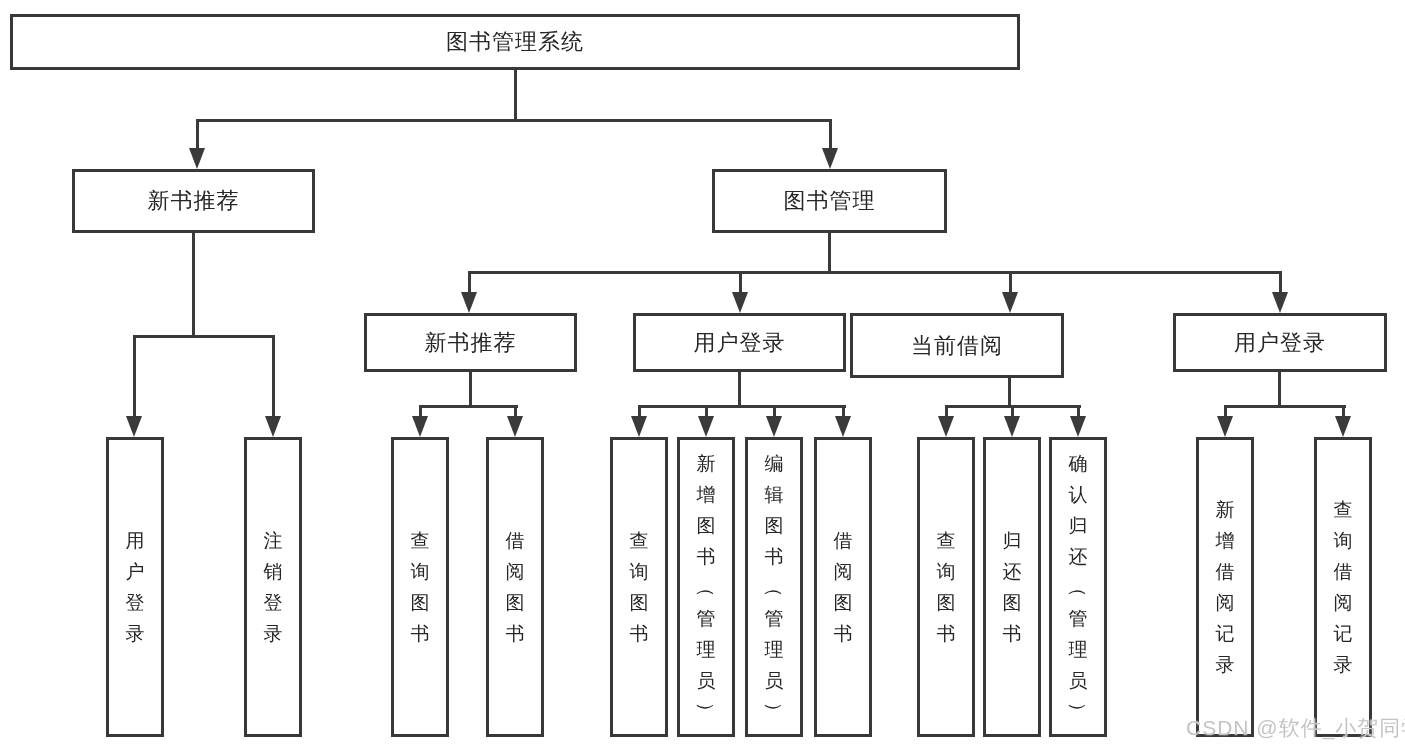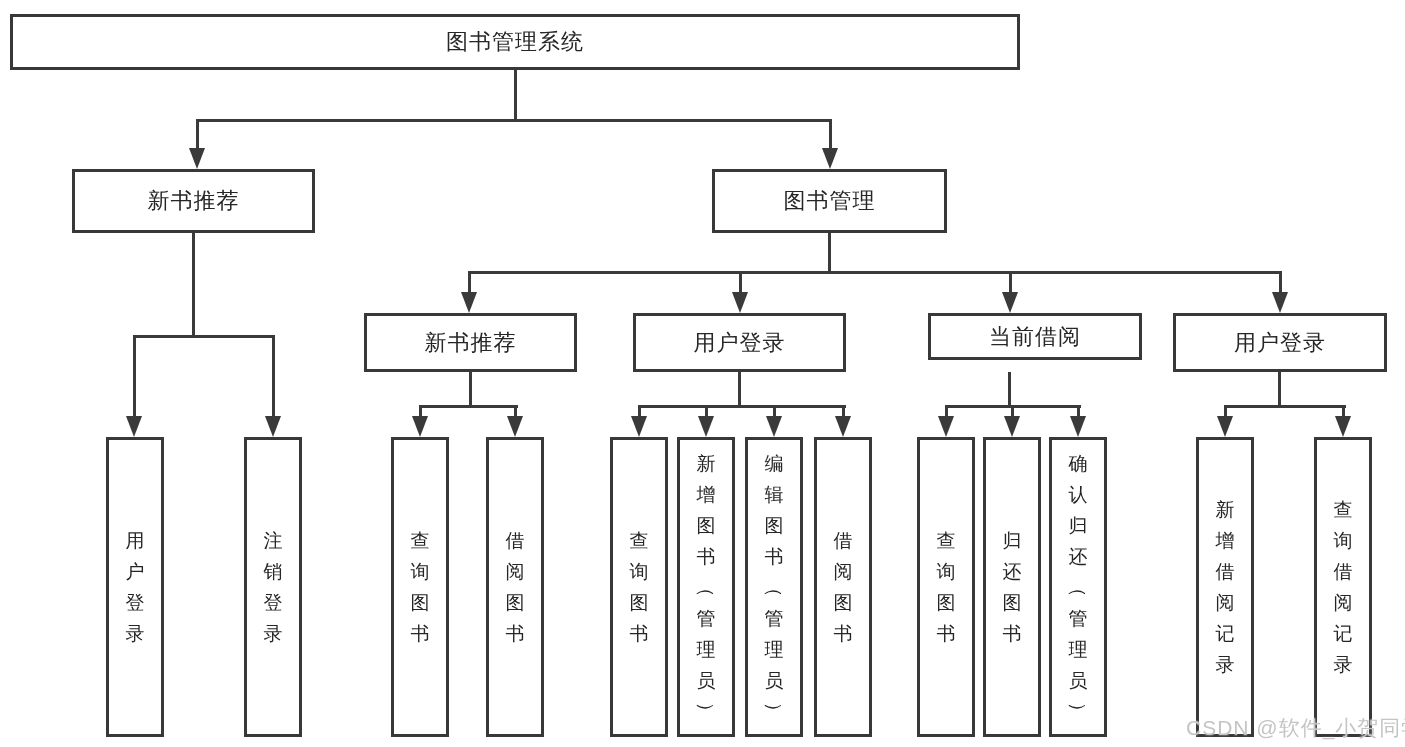--- a/index.html
+++ b/index.html
@@ -131,21 +131,21 @@
   <div class="arrow" style="left:1002px; top:292px;"></div>
   <div class="vline" style="left:1279px; top:271px; height:24px;"></div>
   <div class="arrow" style="left:1272px; top:292px;"></div>
 
   <div class="hbox" style="left:364px; top:313px; width:213px; height:59px;">
     <span>新书推荐</span>
   </div>
   <div class="hbox" style="left:633px; top:313px; width:213px; height:59px;">
     <span>用户登录</span>
   </div>
-  <div class="hbox" style="left:928px; top:313px; width:214px; height:47px;">
+  <div class="hbox" style="left:850px; top:313px; width:214px; height:65px;">
     <span>当前借阅</span>
   </div>
   <div class="hbox" style="left:1173px; top:313px; width:214px; height:59px;">
     <span>用户登录</span>
   </div>
 
   <div class="vline" style="left:469px; top:372px; height:35px;"></div>
   <div class="hline" style="left:419px; top:405px; width:99px;"></div>
   <div class="vline" style="left:419px; top:405px; height:14px;"></div>
   <div class="arrow" style="left:412px; top:416px;"></div>

